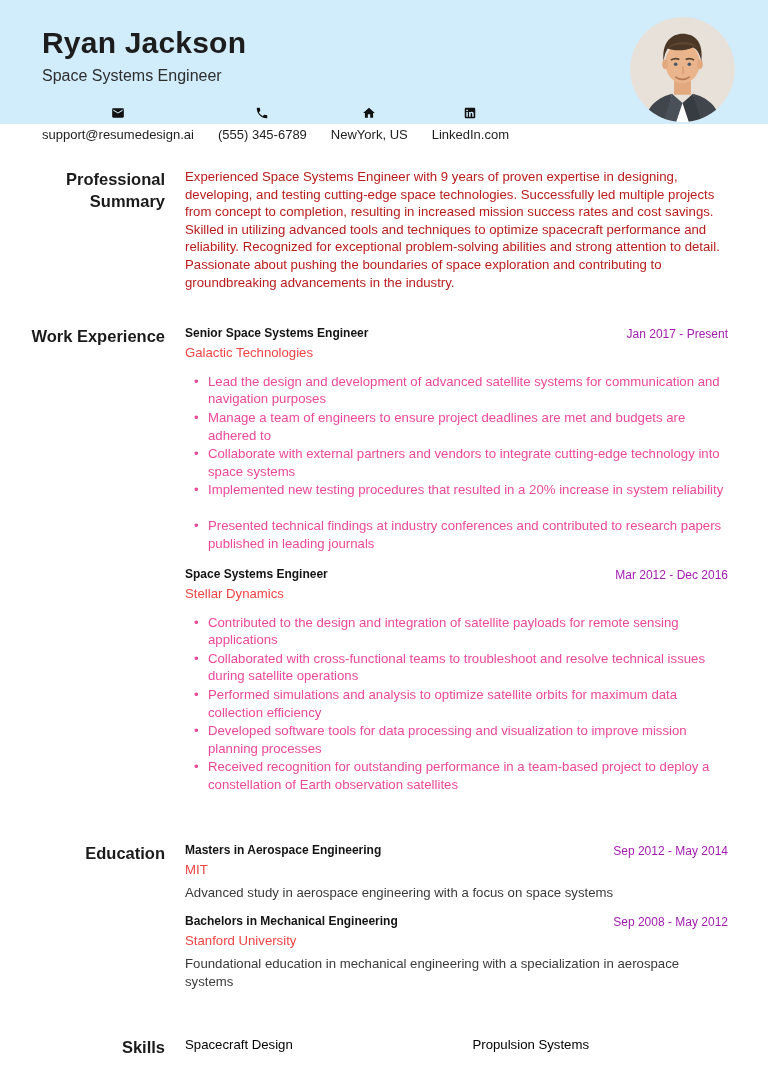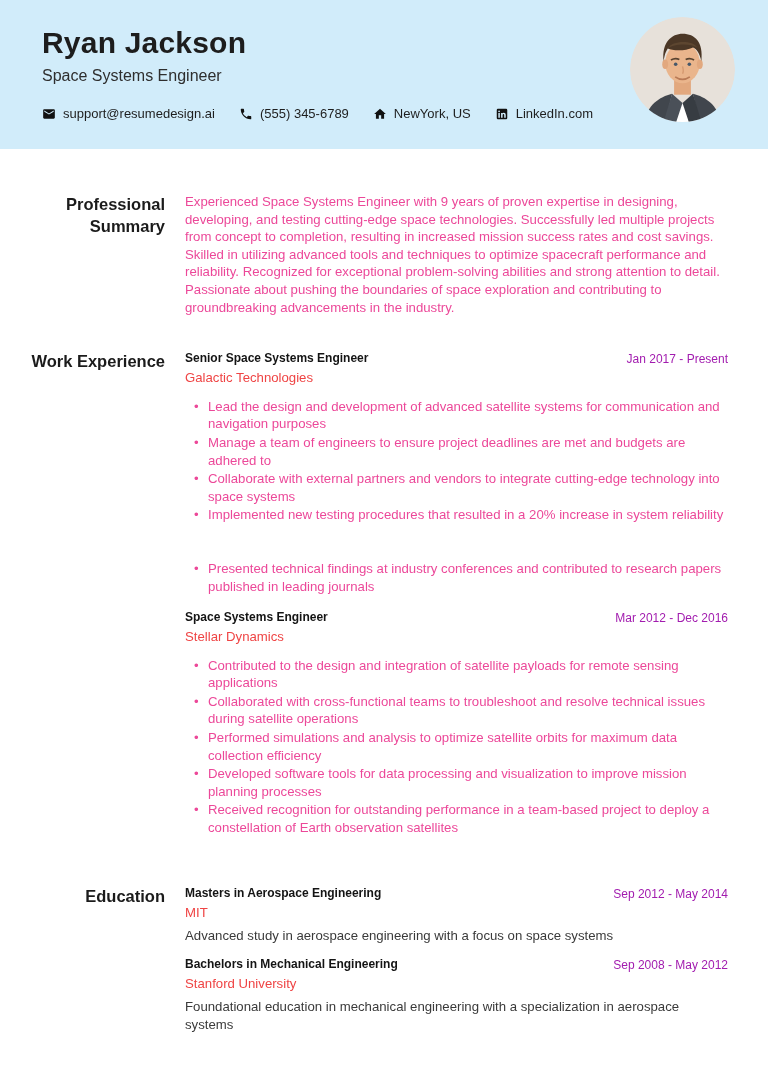--- a/index.html
+++ b/index.html
@@ -7,54 +7,54 @@
   .page {
     width:768px; height:1078px; overflow:hidden; position:relative;
     background:#ffffff;
     font-family:"Liberation Sans","DejaVu Sans",sans-serif;
     color:#3a3a3a;
   }
   
   .header {
     background:#d1ecfa;
     padding:26px 36px 24px 42px;
-    height:149px;
+    height:124px;
     position:relative;
   }
   .name {
     font-size:30px; font-weight:bold; color:#1d1d1d; letter-spacing:.2px;
     line-height:34px;
   }
   .subtitle { font-size:16px; color:#2e2e2e; margin-top:7px; }
   .contacts { display:flex; align-items:center; gap:24px; margin-top:21px; }
-  .contact { display:flex; align-items:center; gap:7px; font-size:13px; color:#1e1e1e; }
+  .contact { display:flex; align-items:center; gap:7px; font-size:13px; color:#1e1e1e;flex-direction:column; }
   .contact .cicon { width:14px; height:14px; display:inline-flex; }
   .contact .cicon svg { width:14px; height:14px; fill:#111; }
   .avatar {
     position:absolute; right:33px; top:17px;
     width:105px; height:105px; border-radius:50%; overflow:hidden;
   }
   
   .main { padding-top:44px; }
   .section { display:grid; grid-template-columns:165px 1fr; column-gap:20px; padding-right:40px; margin-bottom:34px; }
   .section-heading {
     text-align:right; font-weight:bold; font-size:16.5px; line-height:22px; color:#1b1b1b;
   }
   .content { font-size:13.2px; line-height:17.6px; }
-  .summary-text { color:#ec4899; }
+  .summary-text { color:#b91c1c; }
   
   .job { margin-bottom:14px; }
   .job-head, .deg-head { display:flex; justify-content:space-between; align-items:flex-start; }
   .job-title, .deg-title { font-size:12px; font-weight:bold; color:#141414; line-height:17px; }
   .job-dates, .deg-dates { font-size:12px; color:#a21caf; white-space:nowrap; padding-top:1px; }
   .job-company, .deg-school { font-size:13.2px; color:#ef4444; margin-top:2px; }
   .bullets { list-style:none; margin-top:11px; }
   .bullets li { position:relative; padding-left:23px; margin-bottom:1px; color:#ec4899; }
   .bullets li::before { content:"•"; position:absolute; left:9px; top:0; }
-  #jobs .job:first-child .bullets li:nth-child(5) { margin-top:36px; }
+  #jobs .job:first-child .bullets li:nth-child(5) { margin-top:18px; }
   
   .degree { margin-bottom:11px; }
   .deg-desc { margin-top:6px; color:#3a3a3a; }
   
   .skills-grid { display:grid; grid-template-columns:1fr 1fr; column-gap:32px; row-gap:16px; }
   .skill-name { font-size:13.2px; color:#000000; }
 </style>
 </head>
 <body>
 

